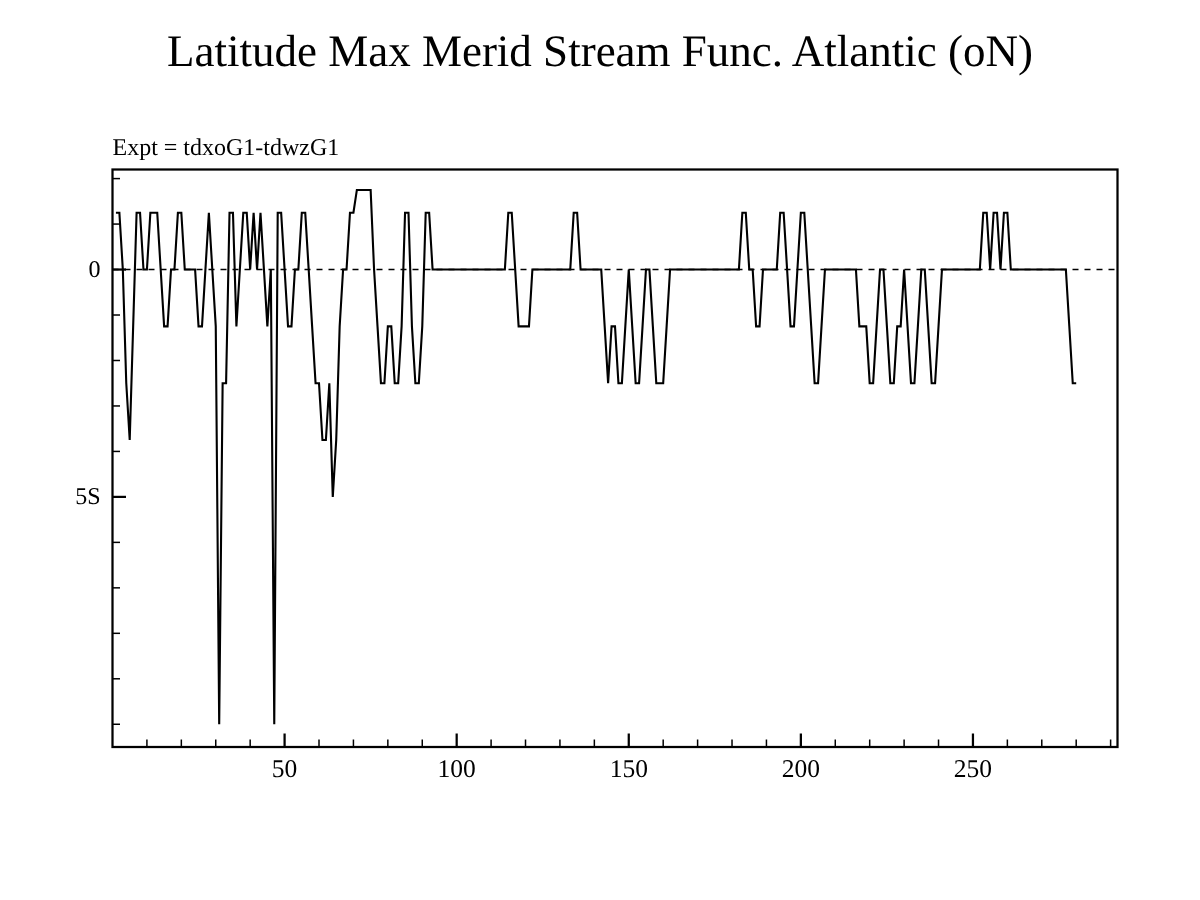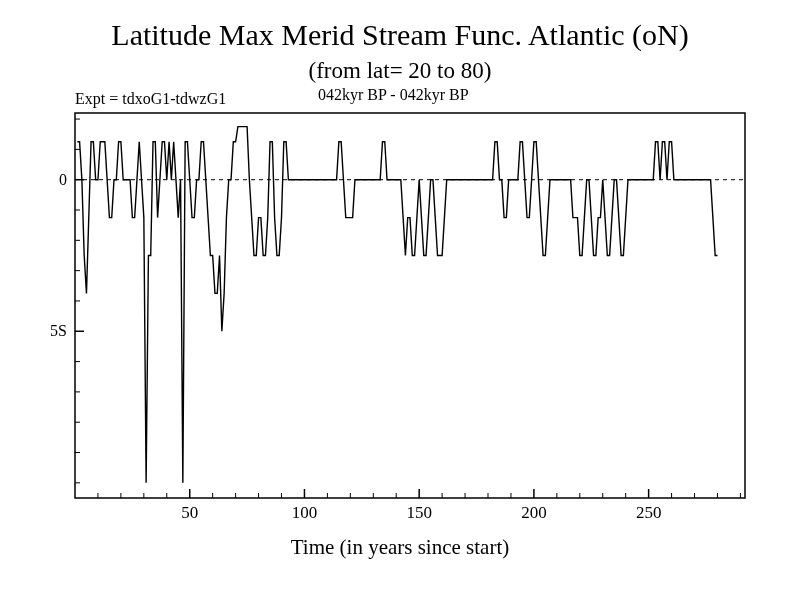--- a/index.html
+++ b/index.html
@@ -90,23 +90,21 @@
     font-family: "Liberation Serif", serif;
     text-anchor: end;
   }
 </style>
 </head>
 <body>
 
 <div id="chart-root">
 
   <div class="title-main">Latitude Max Merid Stream Func. Atlantic (oN)</div>
-  <div class="title-sub">(from lat= 20 to 80)</div>
   <div class="label-expt">Expt = tdxoG1-tdwzG1</div>
-  <div class="label-period">042kyr BP - 042kyr BP</div>
 
   <svg class="plot-svg" width="800" height="600">
 
     <rect id="plot-frame" x="75" y="113" width="670" height="385" fill="none" stroke="#000000" stroke-width="1.5"></rect>
 
     <line id="zero-line" x1="75" y1="179.69291338582673" x2="745" y2="179.69291338582673" stroke="#000000" stroke-width="1" stroke-dasharray="4,4"></line>
 
     <g id="x-ticks">
         <line x1="189.72602739726028" y1="498" x2="189.72602739726028" y2="489" stroke="#000" stroke-width="1.5"></line>
         <text x="189.72602739726028" y="518" class="tick-label-x">50</text>
@@ -156,14 +154,13 @@
         <line x1="75" y1="300.9527559055118" x2="80" y2="300.9527559055118" stroke="#000" stroke-width="1"></line>
         <line x1="75" y1="270.6377952755905" x2="80" y2="270.6377952755905" stroke="#000" stroke-width="1"></line>
         <line x1="75" y1="240.32283464566927" x2="80" y2="240.32283464566927" stroke="#000" stroke-width="1"></line>
         <line x1="75" y1="210.00787401574803" x2="80" y2="210.00787401574803" stroke="#000" stroke-width="1"></line>
         <line x1="75" y1="149.37795275590548" x2="80" y2="149.37795275590548" stroke="#000" stroke-width="1"></line>
         <line x1="75" y1="119.06299212598424" x2="80" y2="119.06299212598424" stroke="#000" stroke-width="1"></line>
       </g>
     <polyline id="data-line" fill="none" stroke="#000000" stroke-width="1.4" stroke-linejoin="miter" stroke-linecap="butt" points="77.29,141.80 79.59,141.80 81.88,179.69 84.18,255.48 86.47,293.37 88.77,217.59 91.06,141.80 93.36,141.80 95.65,179.69 97.95,179.69 100.24,141.80 102.53,141.80 104.83,141.80 107.12,179.69 109.42,217.59 111.71,217.59 114.01,179.69 116.30,179.69 118.60,141.80 120.89,141.80 123.18,179.69 125.48,179.69 127.77,179.69 130.07,179.69 132.36,217.59 134.66,217.59 136.95,179.69 139.25,141.80 141.54,179.69 143.84,217.59 146.13,482.84 148.42,255.48 150.72,255.48 153.01,141.80 155.31,141.80 157.60,217.59 159.90,179.69 162.19,141.80 164.49,141.80 166.78,179.69 169.08,141.80 171.37,179.69 173.66,141.80 175.96,179.69 178.25,217.59 180.55,179.69 182.84,482.84 185.14,141.80 187.43,141.80 189.73,179.69 192.02,217.59 194.32,217.59 196.61,179.69 198.90,179.69 201.20,141.80 203.49,141.80 205.79,179.69 208.08,217.59 210.38,255.48 212.67,255.48 214.97,293.37 217.26,293.37 219.55,255.48 221.85,331.27 224.14,293.37 226.44,217.59 228.73,179.69 231.03,179.69 233.32,141.80 235.62,141.80 237.91,126.64 240.21,126.64 242.50,126.64 244.79,126.64 247.09,126.64 249.38,179.69 251.68,217.59 253.97,255.48 256.27,255.48 258.56,217.59 260.86,217.59 263.15,255.48 265.45,255.48 267.74,217.59 270.03,141.80 272.33,141.80 274.62,217.59 276.92,255.48 279.21,255.48 281.51,217.59 283.80,141.80 286.10,141.80 288.39,179.69 290.68,179.69 292.98,179.69 295.27,179.69 297.57,179.69 299.86,179.69 302.16,179.69 304.45,179.69 306.75,179.69 309.04,179.69 311.34,179.69 313.63,179.69 315.92,179.69 318.22,179.69 320.51,179.69 322.81,179.69 325.10,179.69 327.40,179.69 329.69,179.69 331.99,179.69 334.28,179.69 336.58,179.69 338.87,141.80 341.16,141.80 343.46,179.69 345.75,217.59 348.05,217.59 350.34,217.59 352.64,217.59 354.93,179.69 357.23,179.69 359.52,179.69 361.82,179.69 364.11,179.69 366.40,179.69 368.70,179.69 370.99,179.69 373.29,179.69 375.58,179.69 377.88,179.69 380.17,179.69 382.47,141.80 384.76,141.80 387.05,179.69 389.35,179.69 391.64,179.69 393.94,179.69 396.23,179.69 398.53,179.69 400.82,179.69 403.12,217.59 405.41,255.48 407.71,217.59 410.00,217.59 412.29,255.48 414.59,255.48 416.88,217.59 419.18,179.69 421.47,217.59 423.77,255.48 426.06,255.48 428.36,217.59 430.65,179.69 432.95,179.69 435.24,217.59 437.53,255.48 439.83,255.48 442.12,255.48 444.42,217.59 446.71,179.69 449.01,179.69 451.30,179.69 453.60,179.69 455.89,179.69 458.18,179.69 460.48,179.69 462.77,179.69 465.07,179.69 467.36,179.69 469.66,179.69 471.95,179.69 474.25,179.69 476.54,179.69 478.84,179.69 481.13,179.69 483.42,179.69 485.72,179.69 488.01,179.69 490.31,179.69 492.60,179.69 494.90,141.80 497.19,141.80 499.49,179.69 501.78,179.69 504.08,217.59 506.37,217.59 508.66,179.69 510.96,179.69 513.25,179.69 515.55,179.69 517.84,179.69 520.14,141.80 522.43,141.80 524.73,179.69 527.02,217.59 529.32,217.59 531.61,179.69 533.90,141.80 536.20,141.80 538.49,179.69 540.79,217.59 543.08,255.48 545.38,255.48 547.67,217.59 549.97,179.69 552.26,179.69 554.55,179.69 556.85,179.69 559.14,179.69 561.44,179.69 563.73,179.69 566.03,179.69 568.32,179.69 570.62,179.69 572.91,217.59 575.21,217.59 577.50,217.59 579.79,255.48 582.09,255.48 584.38,217.59 586.68,179.69 588.97,179.69 591.27,217.59 593.56,255.48 595.86,255.48 598.15,217.59 600.45,217.59 602.74,179.69 605.03,217.59 607.33,255.48 609.62,255.48 611.92,217.59 614.21,179.69 616.51,179.69 618.80,217.59 621.10,255.48 623.39,255.48 625.68,217.59 627.98,179.69 630.27,179.69 632.57,179.69 634.86,179.69 637.16,179.69 639.45,179.69 641.75,179.69 644.04,179.69 646.34,179.69 648.63,179.69 650.92,179.69 653.22,179.69 655.51,141.80 657.81,141.80 660.10,179.69 662.40,141.80 664.69,141.80 666.99,179.69 669.28,141.80 671.58,141.80 673.87,179.69 676.16,179.69 678.46,179.69 680.75,179.69 683.05,179.69 689.93,179.69 692.23,179.69 694.52,179.69 696.82,179.69 699.11,179.69 701.40,179.69 703.70,179.69 705.99,179.69 708.29,179.69 710.58,179.69 712.88,217.59 715.17,255.48 717.47,255.48 719.76,NaN 722.05,NaN 724.35,NaN 726.64,NaN 728.94,NaN 731.23,NaN 733.53,NaN 735.82,NaN 738.12,NaN 740.41,NaN 742.71,NaN 745.00,NaN"></polyline>
   </svg>
 
-  <div class="xaxis-title">Time (in years since start)</div>
 </div>
 
 </body></html>

